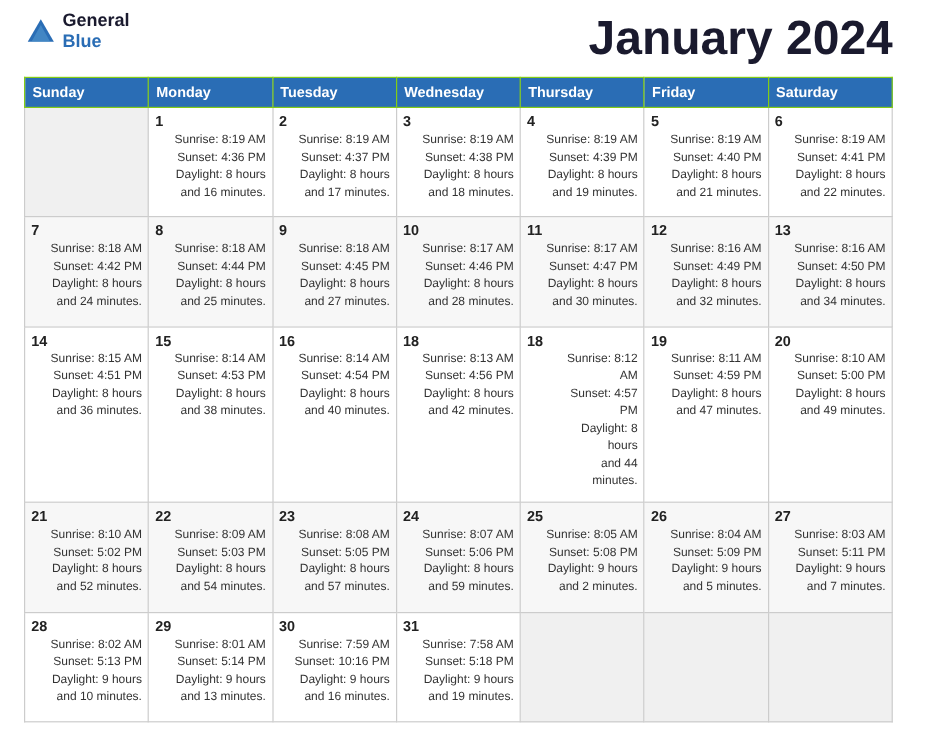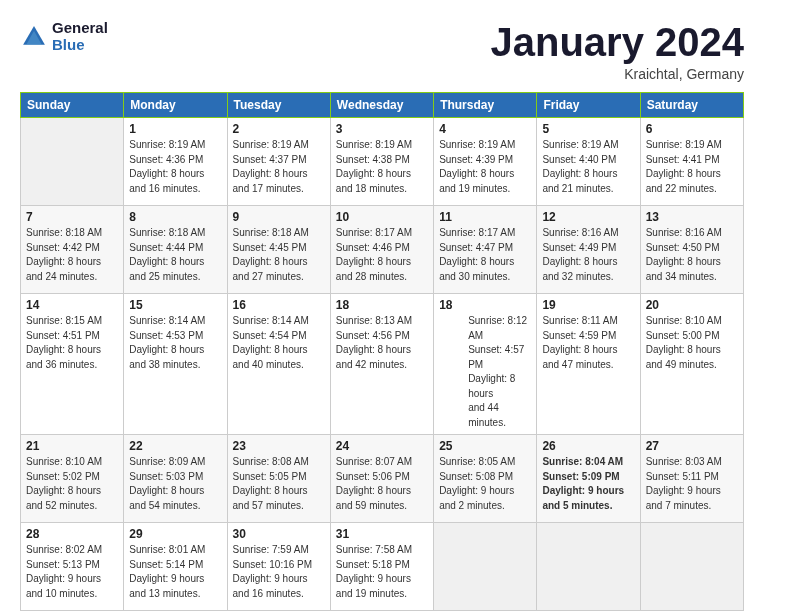--- a/index.html
+++ b/index.html
@@ -6,21 +6,21 @@
     body {
       font-family: Arial, sans-serif;
       background: #fff;
       width: 792px;
       height: 612px;
       overflow: hidden;
     }
     .page {
       width: 764px;
       height: 612px;
-      padding: 20px 20px 10px 20px;
+      padding: 10px 20px 10px 20px;
       display: flex;
       flex-direction: column;
     }
     .header {
       display: flex;
       justify-content: space-between;
       align-items: flex-start;
       margin-bottom: 10px;
     }
     .logo {
@@ -85,20 +85,21 @@
     .day-num {
       font-weight: bold;
       font-size: 12px;
       margin-bottom: 2px;
       display: block;
     }
     .day-info {
       font-size: 10px;
       color: #333;
       line-height: 1.45;
+      text-align: right;
     }
     .empty-cell {
       background: #f0f0f0 !important;
     }
   </style>
 </head>
 <body>
 
 <div class="page">
   <div class="header">
@@ -107,21 +108,20 @@
         <polygon points="18,4 32,28 4,28" fill="#2a6db5"></polygon>
         <polygon points="18,10 28,28 8,28" fill="#5a9fd4" opacity="0.5"></polygon>
       </svg>
       <div class="logo-text">
         <span style="color:#1a1a2e;">General</span><br>
         <span style="color:#2a6db5;">Blue</span>
       </div>
     </div>
     <div class="title-block">
       <div class="title-main">January 2024</div>
-      <div class="title-sub">Kraichtal, Germany</div>
     </div>
   </div>
 
   <table class="calendar">
     <thead>
       <tr>
       <th>Sunday</th>
           <th>Monday</th>
           <th>Tuesday</th>
           <th>Wednesday</th>
@@ -309,21 +309,21 @@
           </td>
           <td>
             <span class="day-num">25</span>
             <div class="day-info" style="white-space: pre-line;">Sunrise: 8:05 AM
 Sunset: 5:08 PM
 Daylight: 9 hours
 and 2 minutes.</div>
           </td>
           <td>
             <span class="day-num">26</span>
-            <div class="day-info" style="white-space: pre-line; font-weight: bold;">Sunrise: 8:04 AM
+            <div class="day-info" style="white-space: pre-line;">Sunrise: 8:04 AM
 Sunset: 5:09 PM
 Daylight: 9 hours
 and 5 minutes.</div>
           </td>
           <td>
             <span class="day-num">27</span>
             <div class="day-info" style="white-space: pre-line;">Sunrise: 8:03 AM
 Sunset: 5:11 PM
 Daylight: 9 hours
 and 7 minutes.</div>

